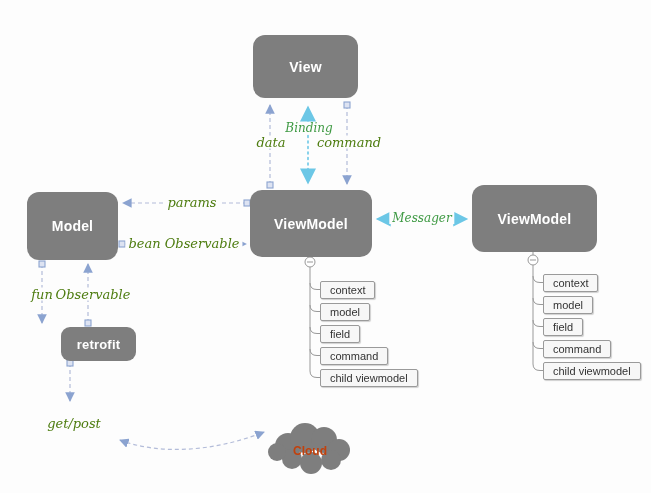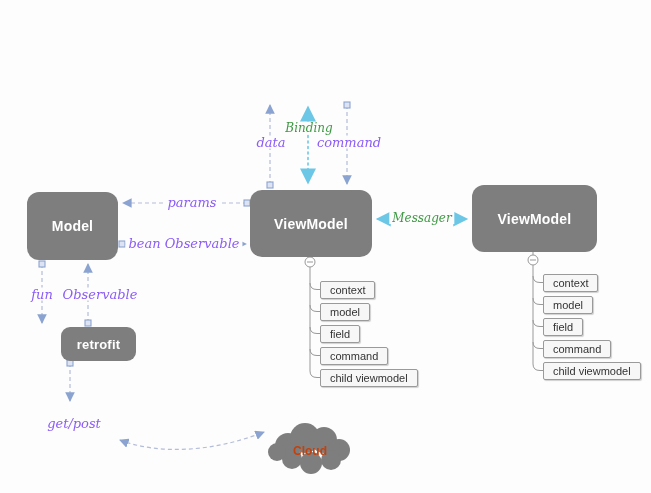--- a/index.html
+++ b/index.html
@@ -11,21 +11,21 @@
   .node{
     position:absolute;display:flex;align-items:center;justify-content:center;
     background:#7e7e7e;color:#ffffff;font-weight:bold;
     border-radius:10px;letter-spacing:.2px;
   }
   .node.big{font-size:14px;border-radius:12px;}
   .node.small{font-size:13px;border-radius:9px;}
   .script-label{
     position:absolute;transform:translate(-50%,-50%);
     font-family:"DejaVu Serif","Liberation Serif",serif;
-    font-style:italic;font-size:13px;color:#8b5cf6;
+    font-style:italic;font-size:13px;color:#4d7c0f;
     background:#fdfdfd;padding:0 3px;white-space:nowrap;line-height:1;
   }
   .green-label{
     font-size:12px;font-weight:normal;color:#3f9a44;
   }
   .tree-item{
     position:absolute;background:#f7f7f7;border:1px solid #9a9a9a;
     border-radius:2px;box-shadow:1px 1px 1px rgba(0,0,0,0.18);
     font-size:11px;color:#333333;padding:2px 9px;line-height:12px;
     white-space:nowrap;
@@ -102,41 +102,42 @@
       <circle cx="305" cy="438" r="15"></circle>
       <circle cx="324" cy="440" r="13"></circle>
       <circle cx="339" cy="450" r="11"></circle>
       <circle cx="331" cy="460" r="10"></circle>
       <circle cx="311" cy="463" r="11"></circle>
       <circle cx="292" cy="459" r="10"></circle>
       <circle cx="277" cy="452" r="9"></circle>
     </g>
   </svg>
 
+  <div class="node big" style="left:253px;top:35px;width:105px;height:63px;">View</div>
 
   <div class="node big" style="left:27px;top:192px;width:91px;height:68px;">Model</div>
 
   <div class="node big" style="left:250px;top:190px;width:122px;height:67px;">ViewModel</div>
 
   <div class="node big" style="left:472px;top:185px;width:125px;height:67px;">ViewModel</div>
 
   <div class="node small" style="left:33px;top:327px;width:75px;height:34px;margin-left:28px;">retrofit</div>
 
 
   <div class="cloud-label" style="left:310px;top:451px;">Cloud</div>
 
   <span class="script-label" style="left:271px;top:142px;">data</span>
   <span class="script-label green-label" style="left:309px;top:128px;">Binding</span>
   <span class="script-label" style="left:349px;top:142px;">command</span>
 
   <span class="script-label" style="left:192px;top:202px;">params</span>
   <span class="script-label" style="left:184px;top:243px;">bean Observable</span>
 
   <span class="script-label" style="left:42px;top:294px;">fun</span>
-  <span class="script-label" style="left:100px;top:294px;">Observable</span>
+  <span class="script-label" style="left:93px;top:294px;">Observable</span>
 
   <span class="script-label" style="left:74px;top:383px;margin-top:40px;">get/post</span>
 
   <span class="script-label green-label" style="left:422px;top:218px;">Messager</span>
 
   <div>
     <div class="tree-item" style="left:320px;top:281px;">context</div>
     <div class="tree-item" style="left:320px;top:303px;">model</div>
     <div class="tree-item" style="left:320px;top:325px;">field</div>
     <div class="tree-item" style="left:320px;top:347px;">command</div>

